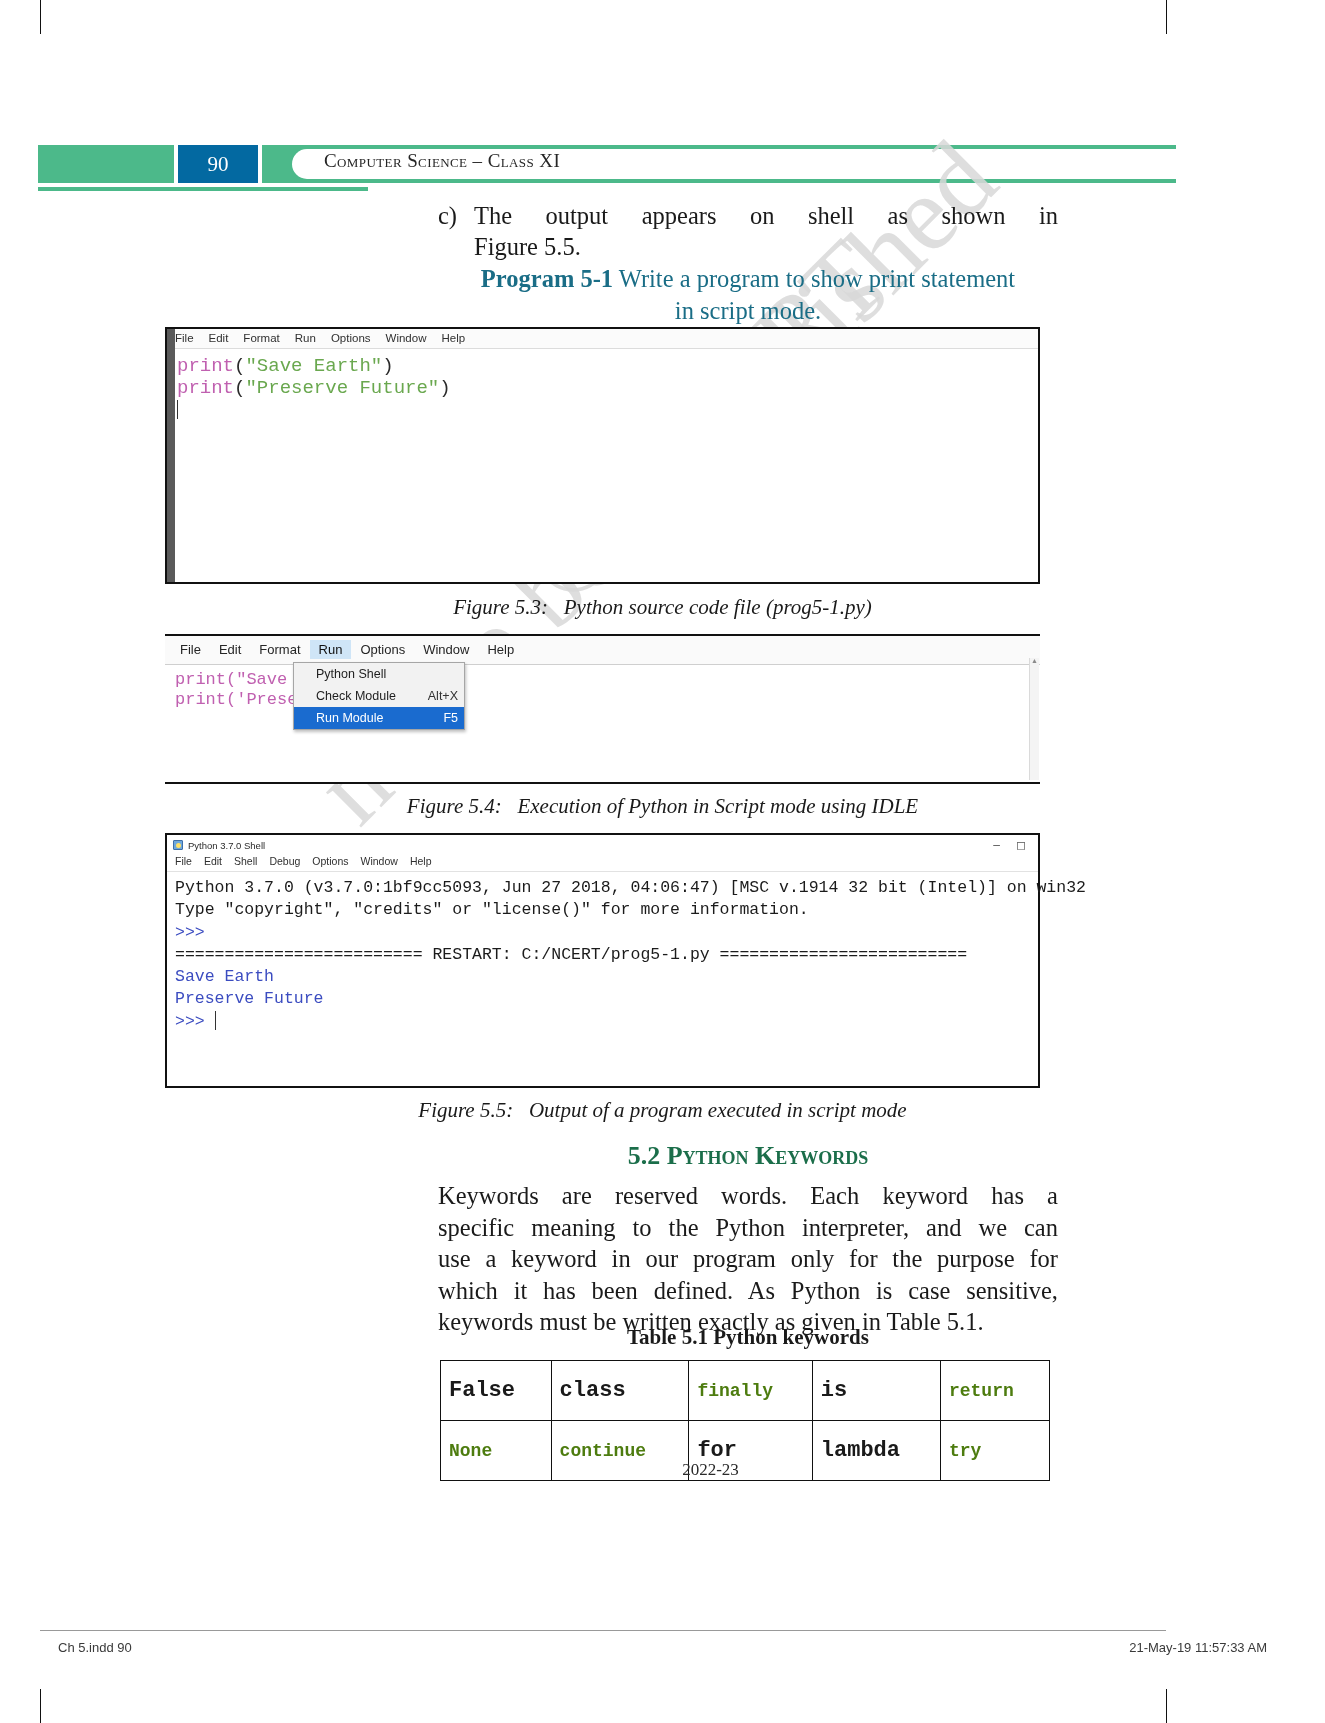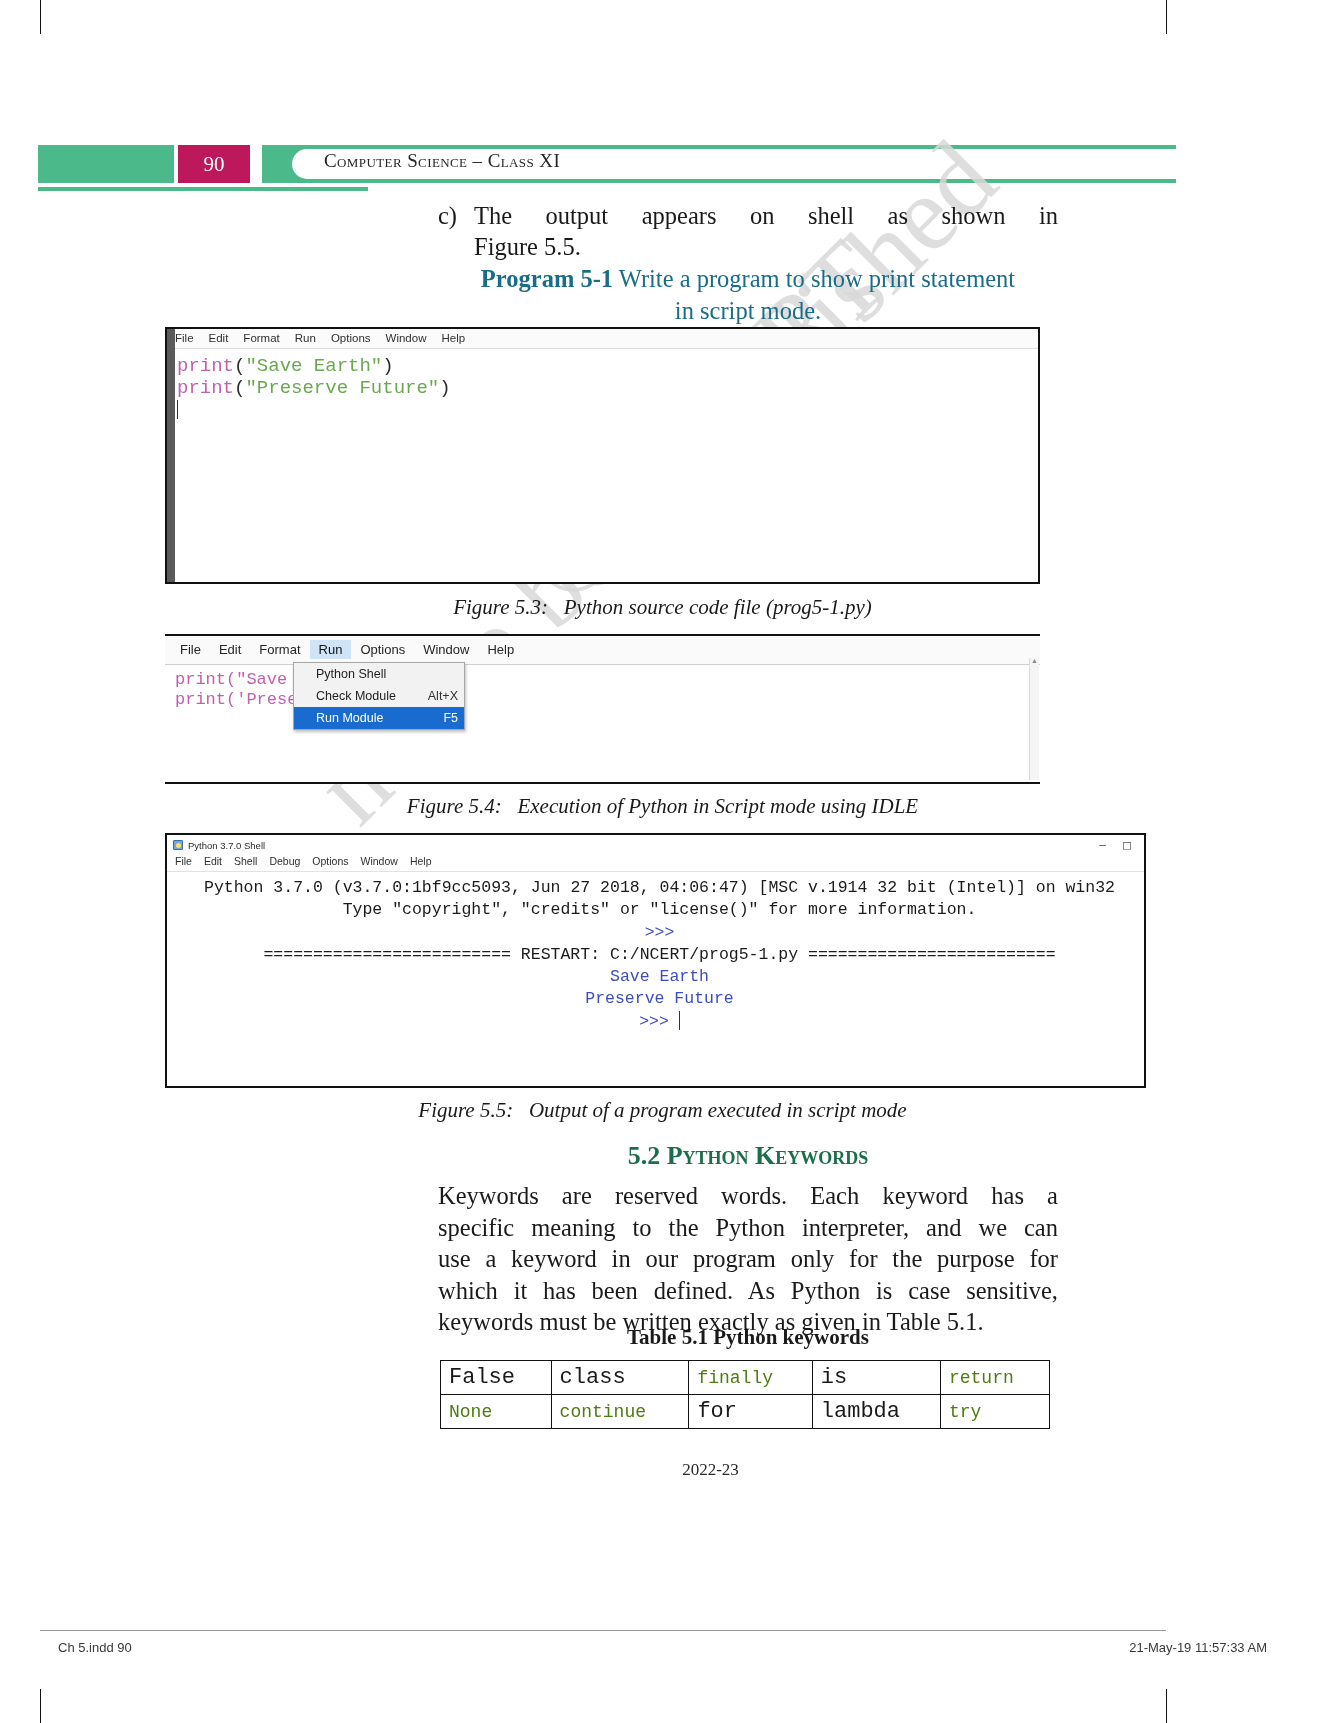--- a/index.html
+++ b/index.html
@@ -44,21 +44,21 @@
   .wm2 {
     font-size:108px;
     left:120px; top:330px;
     transform:rotate(-45deg);
     transform-origin:left top;
   }
 
   
   .header { position:absolute; left:38px; top:145px; width:1100px; height:50px; }
   .hdr-bar1 { position:absolute; left:0; top:0; width:136px; height:38px; background:#4cb98a; }
-  .hdr-bar2 { position:absolute; left:140px; top:0; width:72px; height:38px; background:#be185d;
+  .hdr-bar2 { position:absolute; left:140px; top:0; width:80px; height:38px; background:#0369a1;
               display:flex; align-items:center; justify-content:center; }
   .hdr-pageno { font-family:"Liberation Serif", serif; font-size:21px; color:#ffffff; }
   .hdr-bar3 { position:absolute; left:224px; top:0; width:914px; height:38px; background:#4cb98a; }
   .hdr-notch { position:absolute; left:30px; top:4px; width:900px; height:30px;
                background:#ffffff; border-radius:15px 0 0 15px; }
   .hdr-title { position:absolute; left:62px; top:5px; font-size:19px;
                letter-spacing:.4px; color:#262626; font-variant:small-caps; }
   .hdr-underline { position:absolute; left:0; top:42px; width:330px; height:4px; background:#4cb98a; }
 
   
@@ -155,21 +155,21 @@
   #fig54 .vscroll {
     position:absolute; right:1px; top:22px; width:10px; bottom:2px; background:#f4f4f4;
     border-left:1px solid #dadada;
   }
   #fig54 .vscroll:before {
     content:"▲"; position:absolute; top:-1px; left:0; right:0; text-align:center;
     font-size:7px; color:#8a8a8a;
   }
 
   
-  #fig55 { left:165px; top:833px; width:981px; height:255px;text-align:center; }
+  #fig55 { left:165px; top:833px; width:875px; height:255px; }
   #fig55 .sh-title {
     display:flex; align-items:center; gap:5px; padding:3px 6px 1px 6px;
     font-family:"Liberation Sans", sans-serif; font-size:9.5px; color:#2a2a2a;
   }
   #fig55 .winbtns {
     margin-left:auto; display:flex; gap:16px; padding-right:6px;
     font-family:"Liberation Sans", sans-serif; font-size:12px; color:#555;
   }
   #fig55 .sh-menu {
     display:flex; gap:12px; padding:2px 8px 4px 8px;
@@ -218,23 +218,24 @@
     text-align:center; font-weight:bold; font-size:21px; z-index:8;
   }
   table.kw {
     position:absolute; left:440px; top:1360px; width:610px;
     border-collapse:collapse; z-index:8; background:#fff;
   }
   table.kw td {
     border:1.5px solid #111;
     font-family:"Liberation Mono", monospace;
     font-size:20px;
-    padding:4px 8px;
+    padding:17px 8px;
     height:34px;
     white-space:nowrap;
+    font-weight:bold;
   }
   table.kw td.big { font-size:22px; }
   table.kw td.sm { font-size:18px; color:#4d7c0f; }
 
   
   .year {
     position:absolute; left:0; top:1460px; width:100%;
     text-align:center; font-family:"Liberation Serif", serif;
     font-size:17px; color:#2a2a2a; z-index:8;margin-left:48px;
   }

